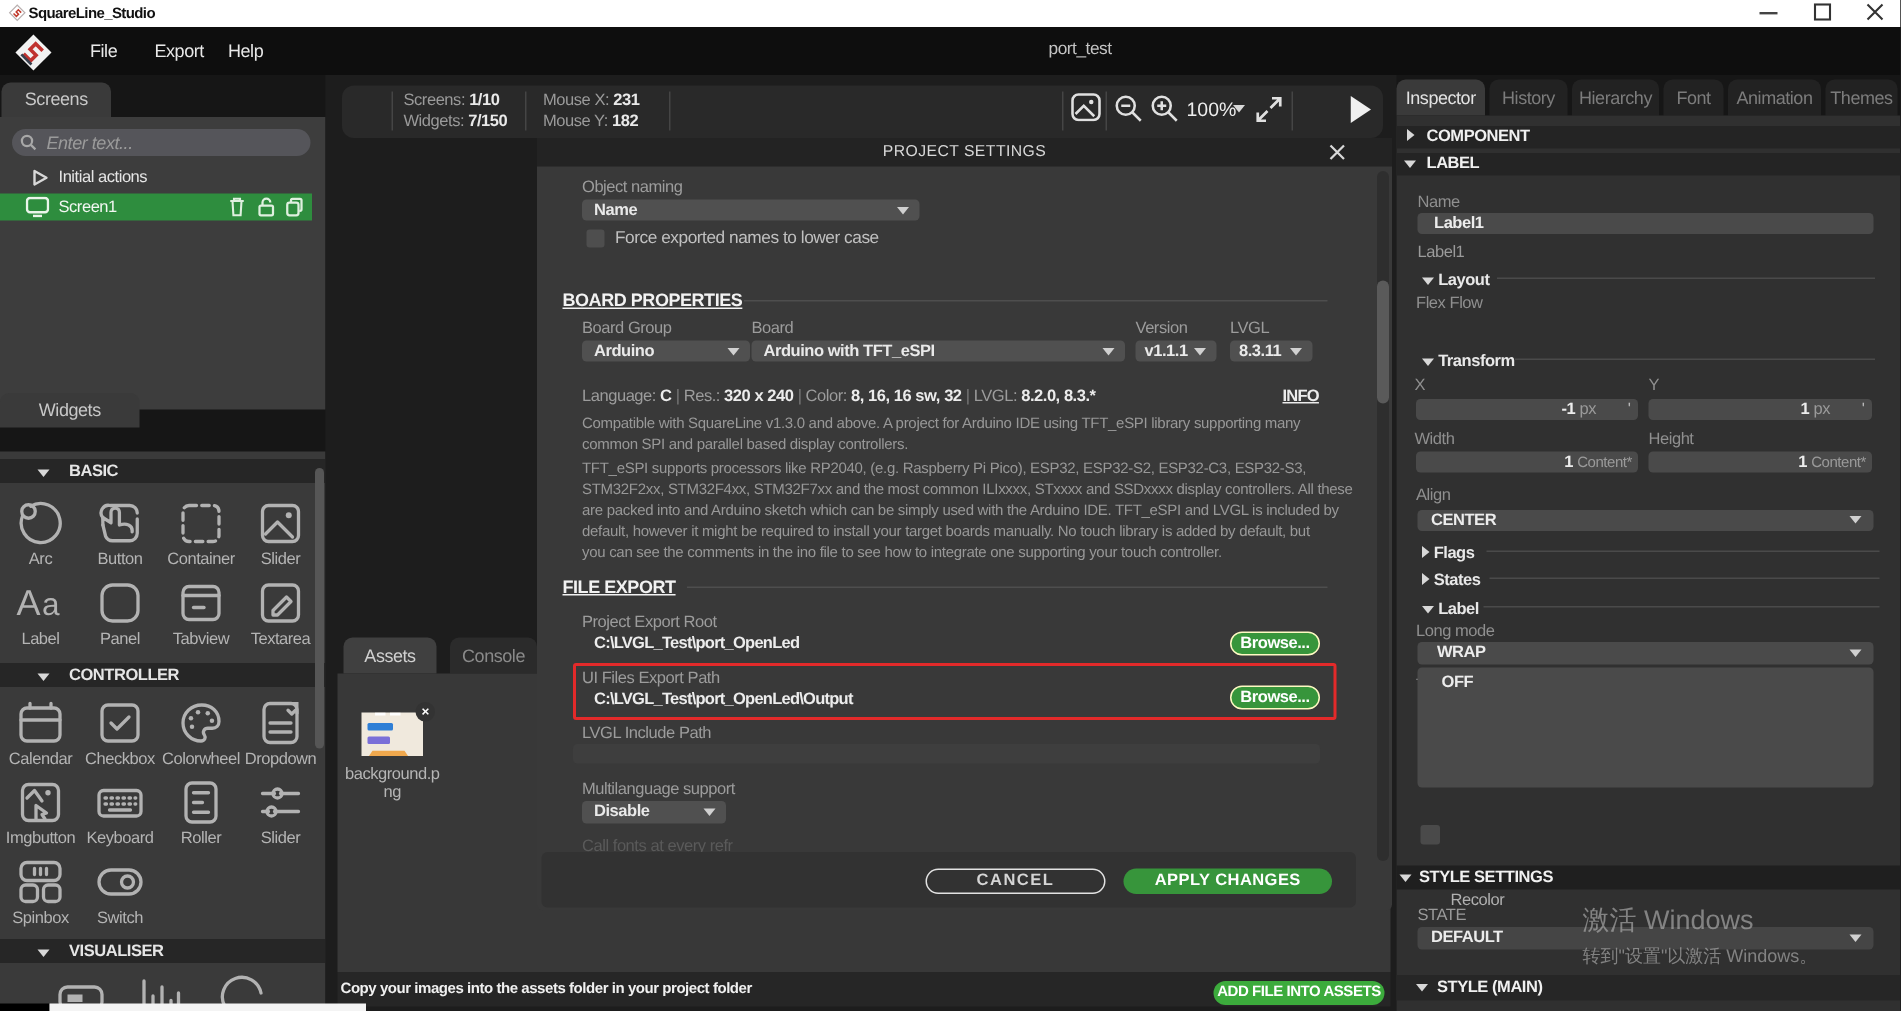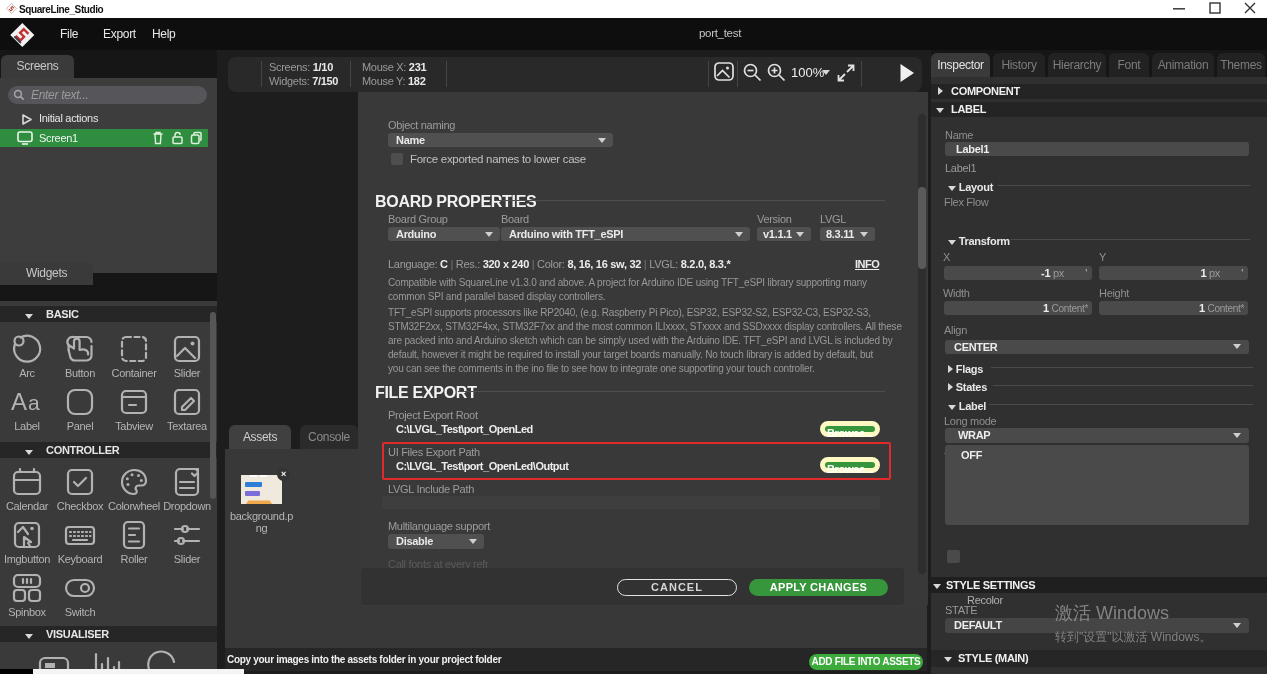--- a/index.html
+++ b/index.html
@@ -51,23 +51,23 @@
 #assetspanel { position:absolute; left:8px; top:375px; width:702px; height:249px; }
 .atab { position:absolute; top:0; height:24px; line-height:24px; border-radius:6px 6px 0 0; font-size:12px; text-align:center; }
 #assetsbody { position:absolute; left:0; top:24px; width:702px; height:199px; background:#383838; }
 #assetsbar { position:absolute; left:0; top:223px; width:702px; height:23px; background:#262626; color:#f0f0f0; font-size:11px; font-weight:bold; }
 
 
 #dialog { position:absolute; left:141px; top:42px; width:570px; height:515px; background:#393939; border-radius:0 0 4px 4px; }
 #dlghead { position:absolute; left:0; top:0; width:570px; height:19px; background:#232323; color:#d8d8d8; font-size:10.5px; text-align:center; line-height:19px; letter-spacing:0.3px; }
 .dlbl { position:absolute; color:#9c9c9c; font-size:11px; }
 .dbold { position:absolute; color:#ececec; font-weight:bold; font-size:11px; letter-spacing:-0.5px; }
-.dhead { position:absolute; color:#f2f2f2; font-weight:bold; font-size:16px; }
+.dhead { position:absolute; color:#f2f2f2; font-weight:bold; font-size:12px;text-decoration:underline; }
 .dline { position:absolute; height:1px; background:#4e4e4e; }
-.browse { position:absolute; width:60px; height:16px; background:#37953b; border:5px solid #fef9c3; border-radius:8px; color:#fff; font-weight:bold; font-size:11px; text-align:center; line-height:14px; }
+.browse { position:absolute; width:60px; height:16px; background:#37953b; border:1px solid #fef9c3; border-radius:8px; color:#fff; font-weight:bold; font-size:11px; text-align:center; line-height:14px; }
 .para { position:absolute; color:#989898; font-size:10px; line-height:14px; white-space:nowrap; letter-spacing:-0.2px; }
 #dlgscroll { position:absolute; right:2px; top:22px; width:8px; height:460px; background:#2e2e2e; border-radius:4px; }
 #dlgthumb { position:absolute; right:2px; top:95px; width:8px; height:82px; background:#5a5a5a; border-radius:4px; }
 #dlgfooter { position:absolute; left:3px; top:476px; width:543px; height:37px; background:#323232; border-radius:4px; }
 #cancelbtn { position:absolute; left:256px; top:11px; width:120px; height:17px; border:1.5px solid #e2e2e2; border-radius:9px; color:#d5d5d5; font-weight:bold; font-size:11px; text-align:center; line-height:14px; letter-spacing:1px; }
 #applybtn { position:absolute; left:388px; top:11px; width:139px; height:17px; background:#37953b; border-radius:9px; color:#fff; font-weight:bold; font-size:11px; text-align:center; line-height:17px; letter-spacing:0.3px; }
 #redbox { position:absolute; left:24px; top:350px; width:509px; height:38px; border:2px solid #e32a2a; border-radius:2px; }
 
 
 .rtab { position:absolute; top:3px; height:24px; line-height:24px; font-size:12px; text-align:center; color:#7c7c7c; border-radius:6px 6px 0 0; background:#222222; }
@@ -370,20 +370,25 @@
         <div class="abs" style="left:52px; top:19px; width:13px; height:13px; background:#333; border-radius:50%; color:#fff; font-size:9px; font-weight:bold; text-align:center; line-height:13px;">×</div>
         <div class="abs" style="left:0px; top:61px; width:73px; text-align:center; color:#b5b5b5; font-size:11px; line-height:12px;">background.p<br>ng</div>
       </div>
       <div id="assetsbar">
         <div class="abs" style="left:2px; top:6px; font-size:10px;text-align:center;">Copy your images into the assets folder in your project folder</div>
         <div class="abs" style="left:584px; top:6px; width:114px; height:16px; background:#3cab3c; border-radius:8px; color:#fff; text-align:center; line-height:16px; font-size:10px; font-weight:bold; white-space:nowrap;">ADD FILE INTO ASSETS</div>
       </div>
     </div>
 
     <div id="dialog">
+      <div id="dlghead">PROJECT SETTINGS
+        <svg class="abs" style="left:528px; top:4px;" width="11" height="11" viewBox="0 0 11 11">
+            <path d="M1 1 L10 10 M10 1 L1 10" stroke="#d8d8d8" stroke-width="1.5"></path>
+          </svg>
+      </div>
       <div class="dlbl" style="left:30px; top:27px;">Object naming</div>
       <div class="dd" style="left:30px; top:41px; width:225px; height:14px; line-height:14px;"><span style="margin-left:8px;">Name</span><span class="car"></span></div>
       <div class="chk" style="left:33px; top:61px; width:12px; height:12px; background:#4e4e4e;"></div>
       <div class="dlbl" style="left:52px; top:61px; color:#c0c0c0; font-size:11.5px;">Force exported names to lower case</div>
 
       <div class="dhead" style="left:17px; top:101px;">BOARD PROPERTIES</div>
       <div class="dline" style="left:138px; top:108px; width:389px;"></div>
       <div class="dlbl" style="left:30px; top:121px;">Board Group</div>
       <div class="dlbl" style="left:143px; top:121px;">Board</div>
       <div class="dlbl" style="left:399px; top:121px;">Version</div>

